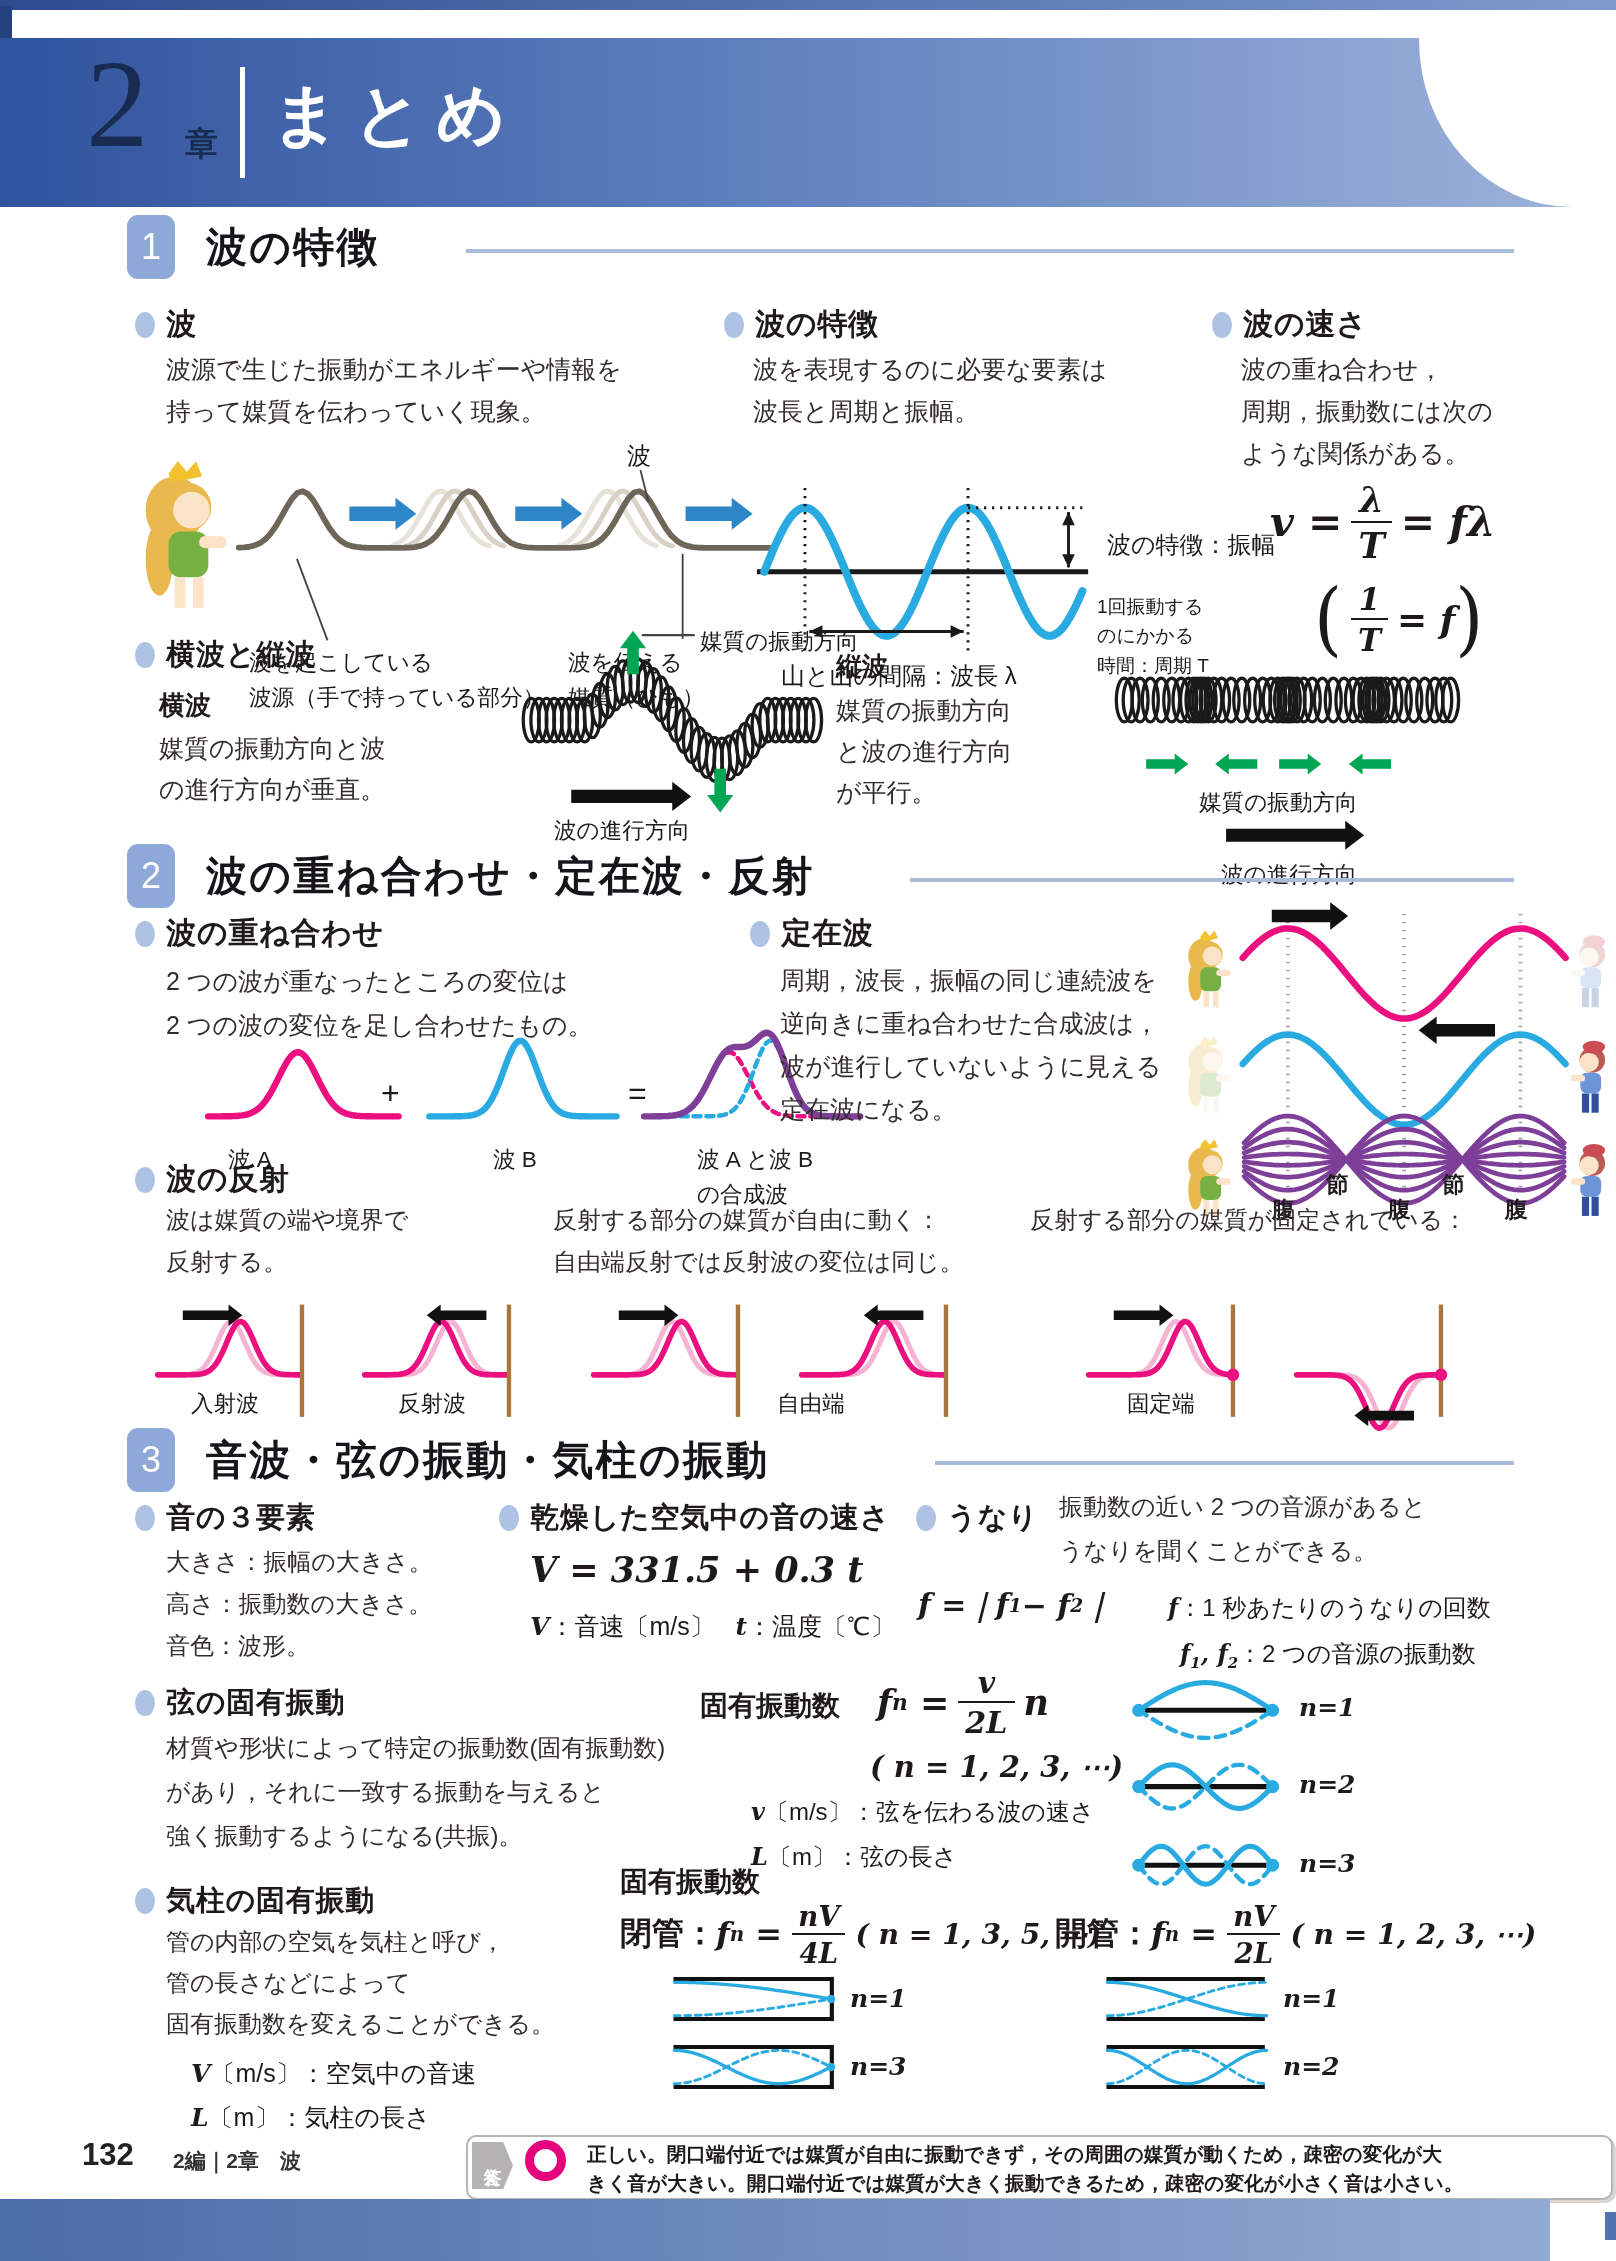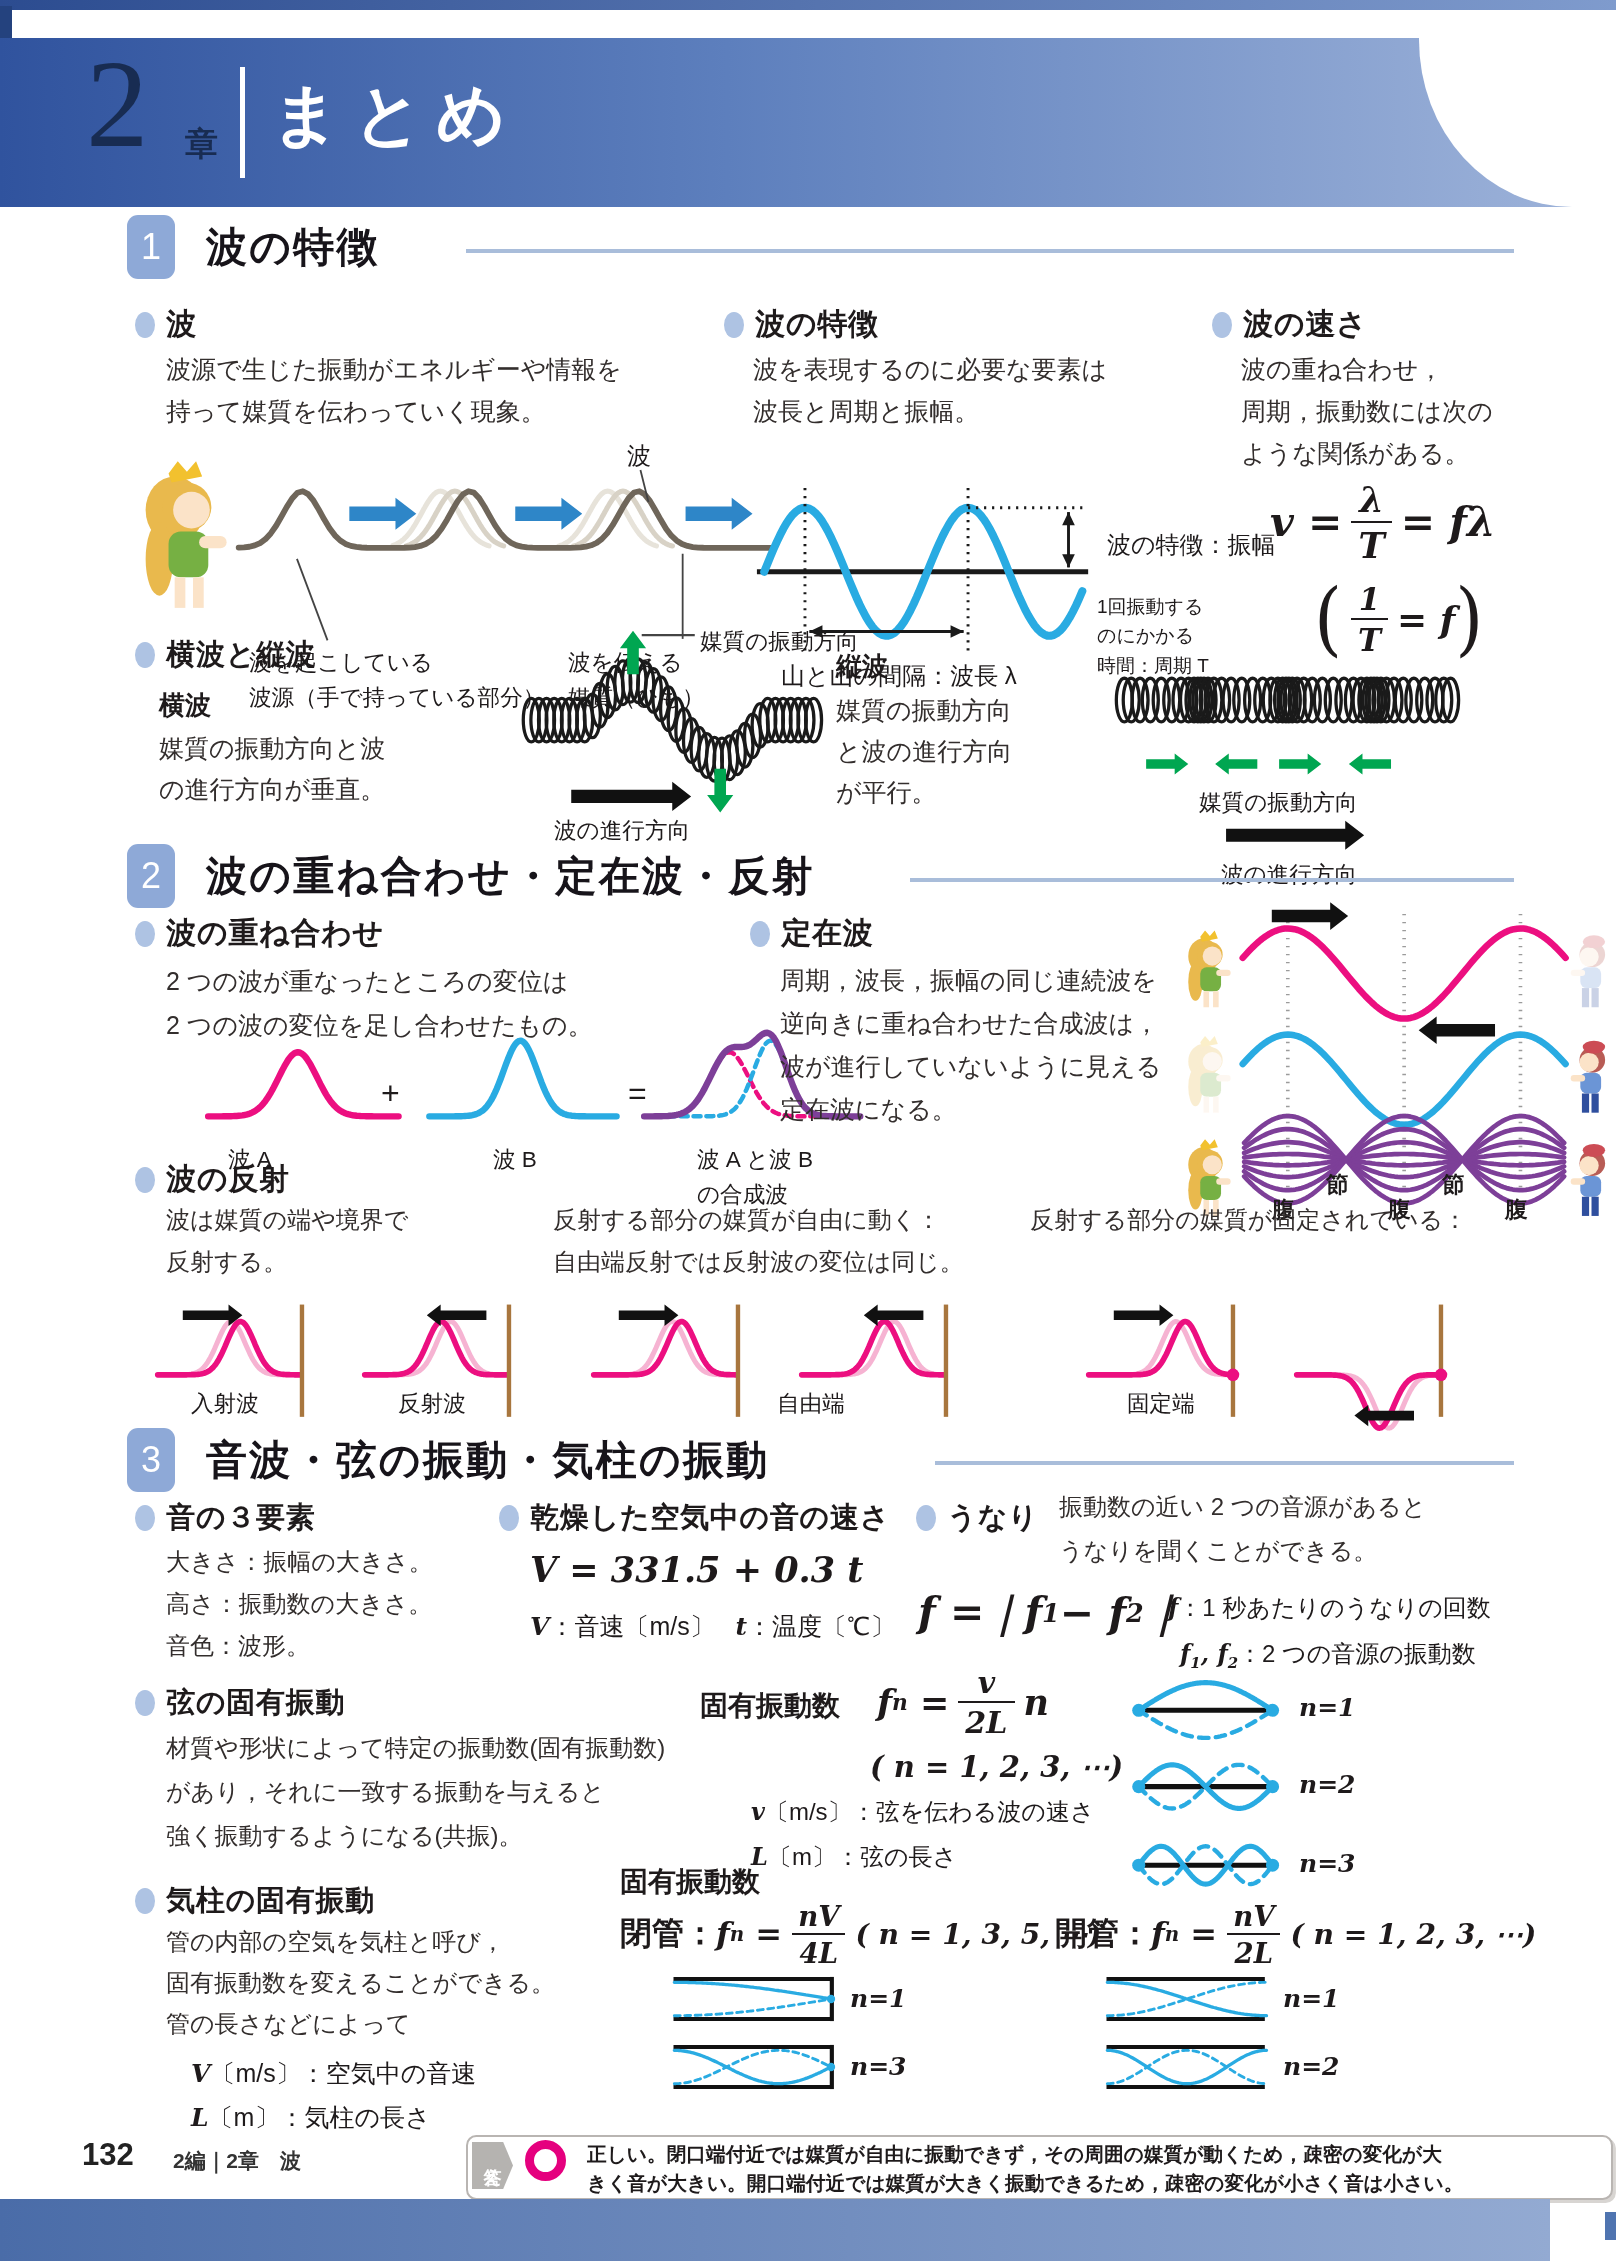--- a/index.html
+++ b/index.html
@@ -484,21 +484,21 @@
 </div>
 
 <div class="hd" style="left:916px;top:1498px;font-size:29px">
   <span class="blt"></span>
   <span>うなり</span>
 </div>
 <div class="bd" style="left:1059px;top:1485px;font-size:24px;line-height:44px">
   <div>振動数の近い 2 つの音源があると</div>
   <div>うなりを聞くことができる。</div>
 </div>
-<div class="fm" style="left:918px;top:1585px;font-size:41px">
+<div class="fm" style="left:918px;top:1585px;font-size:30px">
   <span>f =｜f</span>
     <sub>1</sub>
     <span> − f</span>
     <sub>2</sub>
     <span>｜</span>
 </div>
 <div class="lg" style="left:1168px;top:1592px">
   <span class="iv">f</span><span>：1 秒あたりのうなりの回数</span>
 </div>
 <div class="lg" style="left:1180px;top:1638px">
@@ -552,22 +552,22 @@
   <div class="nlab" style="left:169px;top:100px">n=2</div>
   <div class="nlab" style="left:169px;top:179px">n=3</div>
 </div>
 
 <div class="hd" style="left:135px;top:1881px;font-size:29px">
   <span class="blt"></span>
   <span>気柱の固有振動</span>
 </div>
 <div class="bd" style="left:166px;top:1921px;font-size:24px;line-height:41px">
   <div>管の内部の空気を気柱と呼び，</div>
+  <div>管の長さなどによって</div>
   <div>固有振動数を変えることができる。</div>
-  <div>管の長さなどによって</div>
 </div>
 <div class="lg" style="left:191px;top:2057px;font-size:25px">
   <span class="iv">V</span><span>〔m/s〕</span><span>：空気中の音速</span>
 </div>
 <div class="lg" style="left:191px;top:2101px;font-size:25px">
   <span class="iv">L</span><span>〔m〕</span><span>：気柱の長さ</span>
 </div>
 <div class="sub" style="left:620px;top:1863px;font-size:28px">固有振動数</div>
 
 <div class="fm" style="left:620px;top:1898px;font-size:32px">

